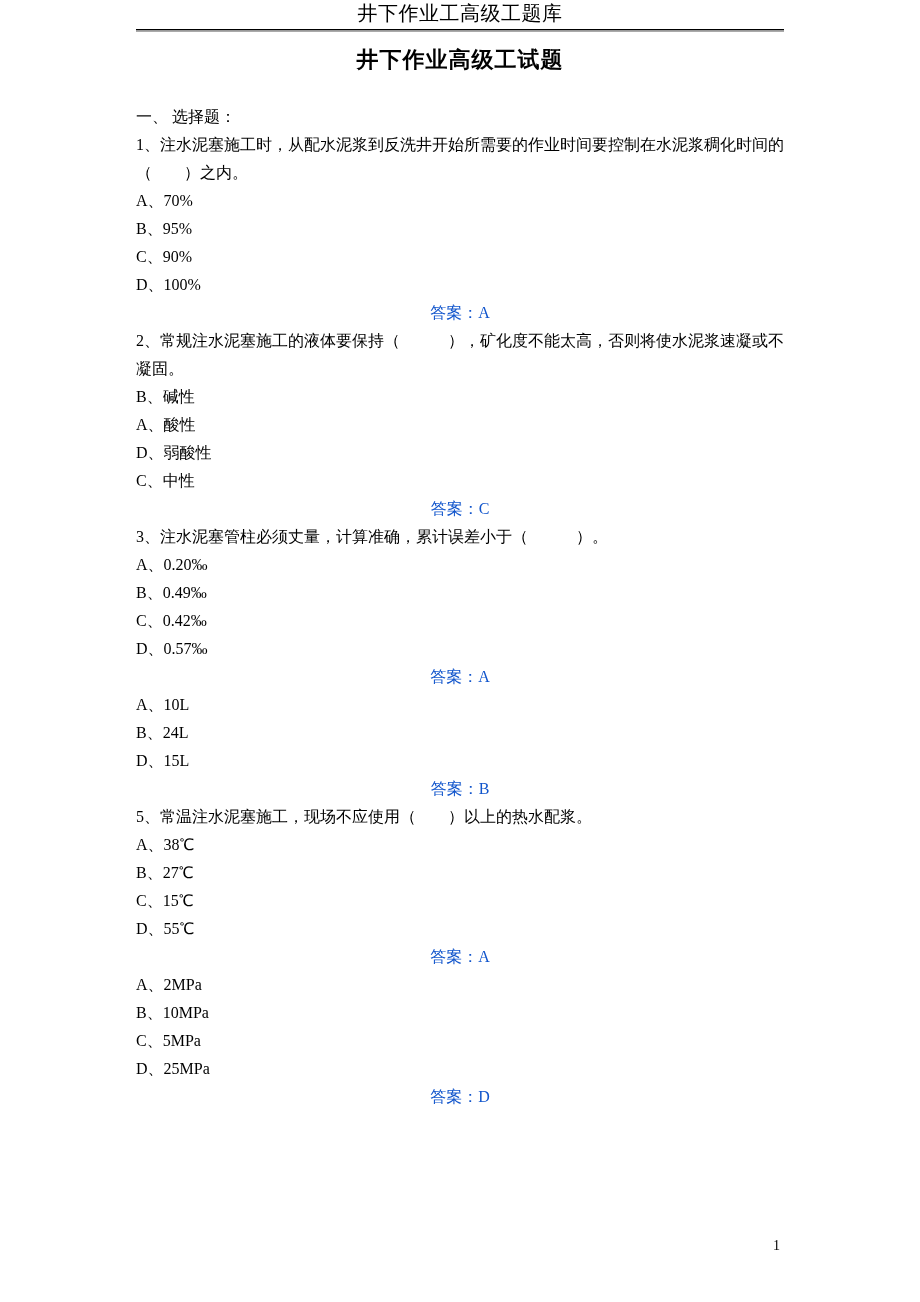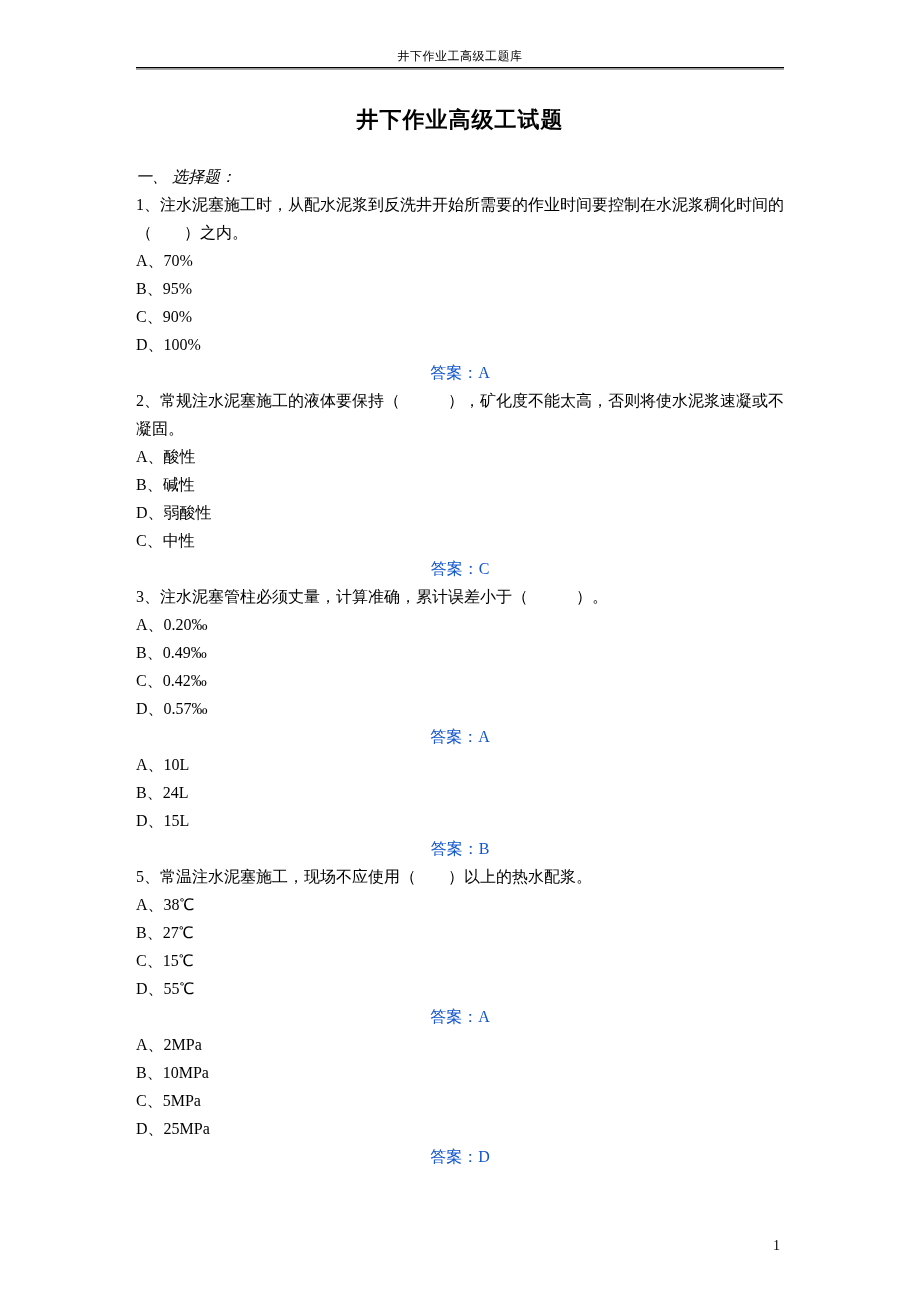--- a/index.html
+++ b/index.html
@@ -7,22 +7,21 @@
       width: 920px;
       min-height: 1302px;
       background: #fff;
       font-family: "SimSun", "宋体", serif;
       font-size: 16px;
       color: #000;
       position: relative;
     }
     .page-header {
       text-align: center;
-      font-size: 12px;
-      padding-top: 48px;
+      font-size: 20px;
       letter-spacing: 0.5px;
     }
     .header-underline {
       width: 648px;
       height: 2px;
       margin: 2px auto 0;
       background: repeating-linear-gradient(90deg, #000 0 3px, transparent 3px 648px), #000;
       border-bottom: 1px solid #999;
       position: relative;
     }
@@ -30,31 +29,30 @@
       content: "";
       position: absolute;
       left: 0; right: 0; top: 2px;
       border-top: 0.5px solid #aaa;
     }
     .title {
       text-align: center;
       font-family: "SimHei", "黑体", sans-serif;
       font-size: 22px;
       font-weight: bold;
-      margin-top: 36px;
+      margin-top: 14px;
       letter-spacing: 1px;
     }
     .content {
       width: 648px;
       margin: 28px auto 0;
       line-height: 28px;
     }
     .section-header {
       margin-bottom: 0;
-      font-style: italic;
     }
     .question-stem { }
     .option { }
     .answer { color: #1155cc; text-align: center; }
     .page-number {
       position: absolute;
       bottom: 48px;
       right: 140px;
       font-size: 14px;
       font-family: "Times New Roman", serif;
@@ -75,22 +73,22 @@
     <div class="question-stem">1、注水泥塞施工时，从配水泥浆到反洗井开始所需要的作业时间要控制在水泥浆稠化时间的（　　）之内。</div>
     <div class="option">A、70%</div>
     <div class="option">B、95%</div>
     <div class="option">C、90%</div>
     <div class="option">D、100%</div>
     <div class="answer">答案：A</div>
   </div>
 
   <div>
     <div class="question-stem">2、常规注水泥塞施工的液体要保持（　　　），矿化度不能太高，否则将使水泥浆速凝或不凝固。</div>
+    <div class="option">B、碱性</div>
     <div class="option">A、酸性</div>
-    <div class="option">B、碱性</div>
     <div class="option">D、弱酸性</div>
     <div class="option">C、中性</div>
     <div class="answer">答案：C</div>
   </div>
 
   <div>
     <div class="question-stem">3、注水泥塞管柱必须丈量，计算准确，累计误差小于（　　　）。</div>
     <div class="option">A、0.20‰</div>
     <div class="option">B、0.49‰</div>
     <div class="option">C、0.42‰</div>

